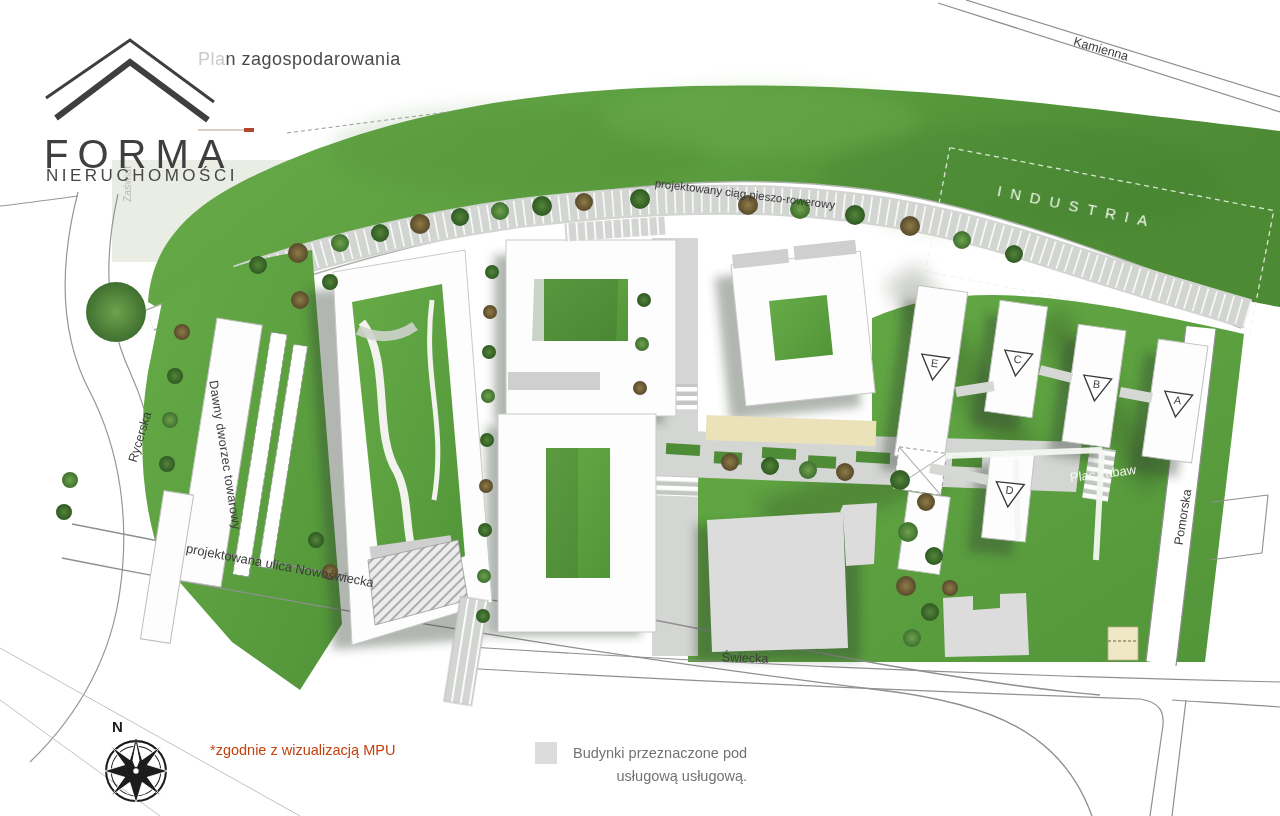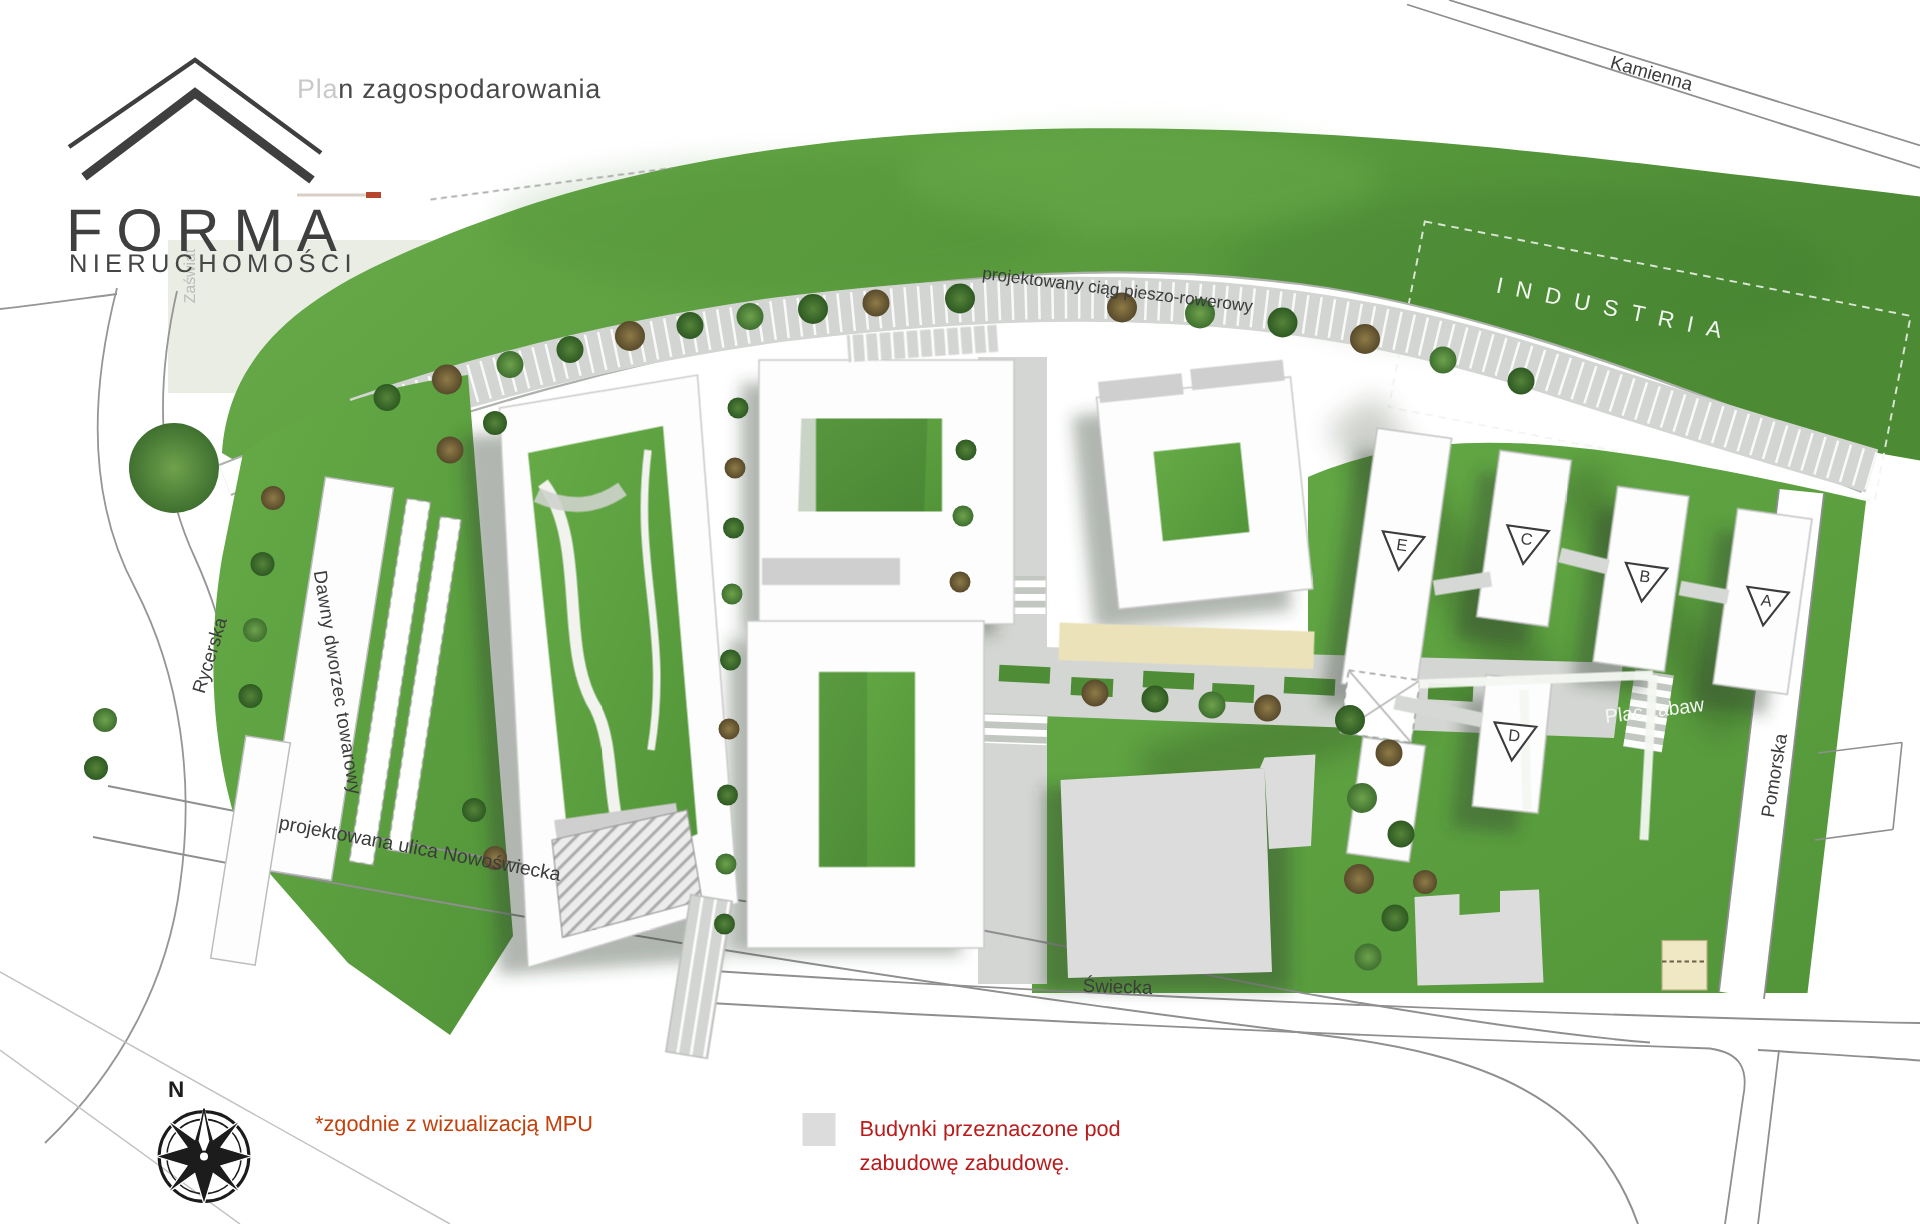--- a/index.html
+++ b/index.html
@@ -20,21 +20,21 @@
   .title .strong{color:#4a4a4a;}
   
   .marker{position:absolute;width:32px;height:29px;z-index:2;}
   .marker svg{display:block;}
   
   .compass-n{position:absolute;left:112px;top:718px;font-size:15px;font-weight:bold;color:#1c1c1c;z-index:3;}
   .compass{position:absolute;left:103px;top:738px;z-index:3;}
   .footnote{position:absolute;left:210px;top:742px;font-size:14.5px;color:#c2410c;z-index:3;}
   .legend{position:absolute;left:535px;top:742px;z-index:3;display:flex;align-items:flex-start;}
   .legend-swatch{width:22px;height:22px;background:#dcdcdc;margin-right:16px;}
-  .legend-text{font-size:14.5px;line-height:23px;color:#b91c1c;}
+  .legend-text{font-size:14.5px;line-height:23px;color:#737373;text-align:right;}
 </style>
 </head>
 <body>
 
 <svg class="map" width="1280" height="816" viewBox="0 0 1280 816" xmlns="http://www.w3.org/2000/svg">
   <defs>
     <linearGradient id="grass" x1="0" y1="0" x2="1" y2="0.25">
       <stop offset="0" stop-color="#69ac4a"></stop>
         <stop offset="0.55" stop-color="#5a9c3e"></stop>
         <stop offset="1" stop-color="#4c8a34"></stop>
@@ -386,15 +386,15 @@
   <polygon points="32,1 38,21 56,8 43,26 63,32 43,38 56,56 38,43 32,63 26,43 8,56 21,38 1,32 21,26 8,8 26,21" fill="#1c1c1c" stroke="#ffffff" stroke-width="0.8"></polygon>
   <polygon points="32,1 36,22 32,32 28,22" fill="#ffffff" stroke="#1c1c1c" stroke-width="1"></polygon>
   <circle cx="32" cy="32" r="3.2" fill="#ffffff" stroke="#1c1c1c" stroke-width="1.2"></circle>
 </svg>
 <div class="footnote">*zgodnie z wizualizacją MPU</div>
 
 <div class="legend">
   <div class="legend-swatch"></div>
   <div class="legend-text">
     <div>Budynki przeznaczone pod</div>
-    <div>zabudowę zabudowę.</div>
+    <div>usługową usługową.</div>
   </div>
 </div>
 
 </body></html>

